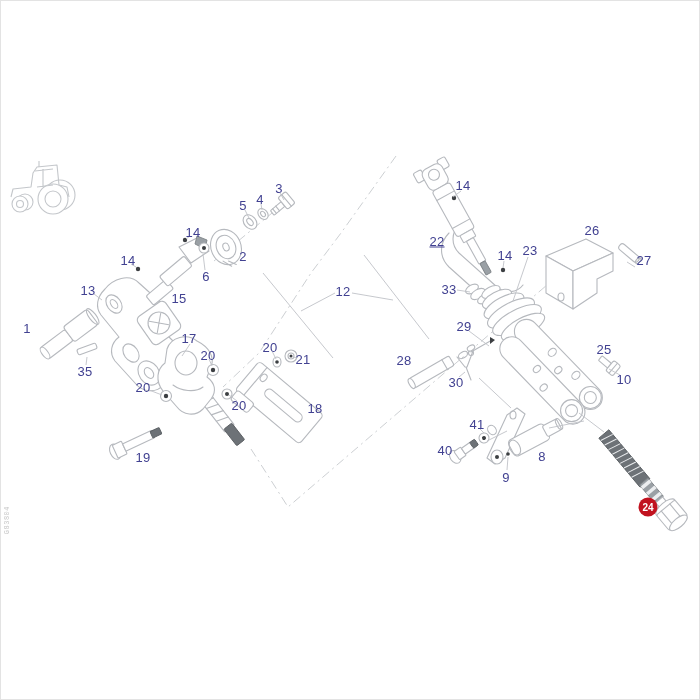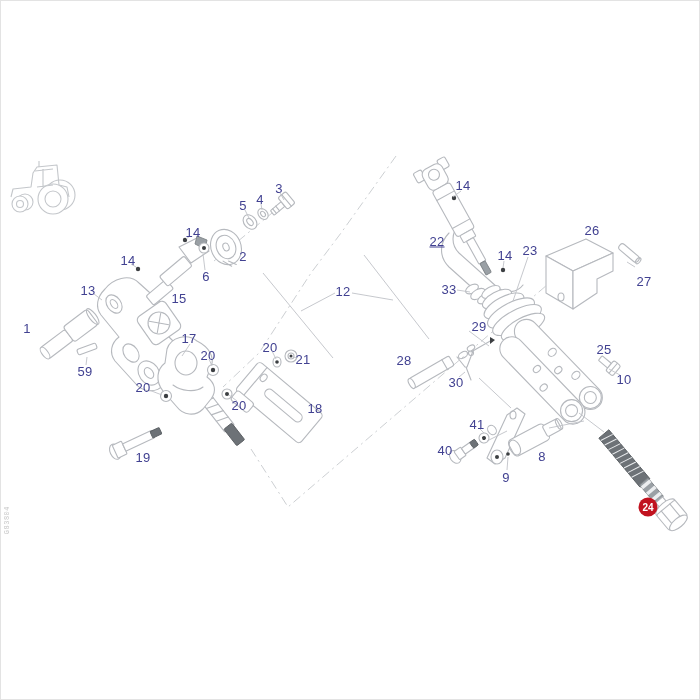--- a/index.html
+++ b/index.html
@@ -389,26 +389,26 @@
       <div class="part-label" style="left: 142px; top: 456px;">19</div>
       <div class="part-label" style="left: 207px; top: 354px;">20</div>
       <div class="part-label" style="left: 142px; top: 386px;">20</div>
       <div class="part-label" style="left: 269px; top: 346px;">20</div>
       <div class="part-label" style="left: 238px; top: 404px;">20</div>
       <div class="part-label" style="left: 302px; top: 358px;">21</div>
       <div class="part-label" style="left: 436px; top: 240px; text-decoration: underline;">22</div>
       <div class="part-label" style="left: 529px; top: 249px;">23</div>
       <div class="part-label" style="left: 583px; top: 348px; margin-left: 20px;">25</div>
       <div class="part-label" style="left: 591px; top: 229px;">26</div>
-      <div class="part-label" style="left: 643px; top: 280px; text-align: center;">27</div>
+      <div class="part-label" style="left: 643px; top: 259px; text-align: center;">27</div>
       <div class="part-label" style="left: 403px; top: 359px; text-align: right;">28</div>
-      <div class="part-label" style="left: 478px; top: 325px;">29</div>
+      <div class="part-label" style="left: 463px; top: 325px;">29</div>
       <div class="part-label" style="left: 455px; top: 381px;">30</div>
       <div class="part-label" style="left: 448px; top: 288px;">33</div>
-      <div class="part-label" style="left: 84px; top: 370px;">59</div>
+      <div class="part-label" style="left: 84px; top: 370px;">35</div>
       <div class="part-label" style="left: 444px; top: 449px;">40</div>
       <div class="part-label" style="left: 476px; top: 423px;">41</div>
     </div>
 
   <div class="badge" style="left: 647px; top: 506px;">24</div>
 
   <div class="side-code">G83804</div>
 </div>
 
 </body></html>

